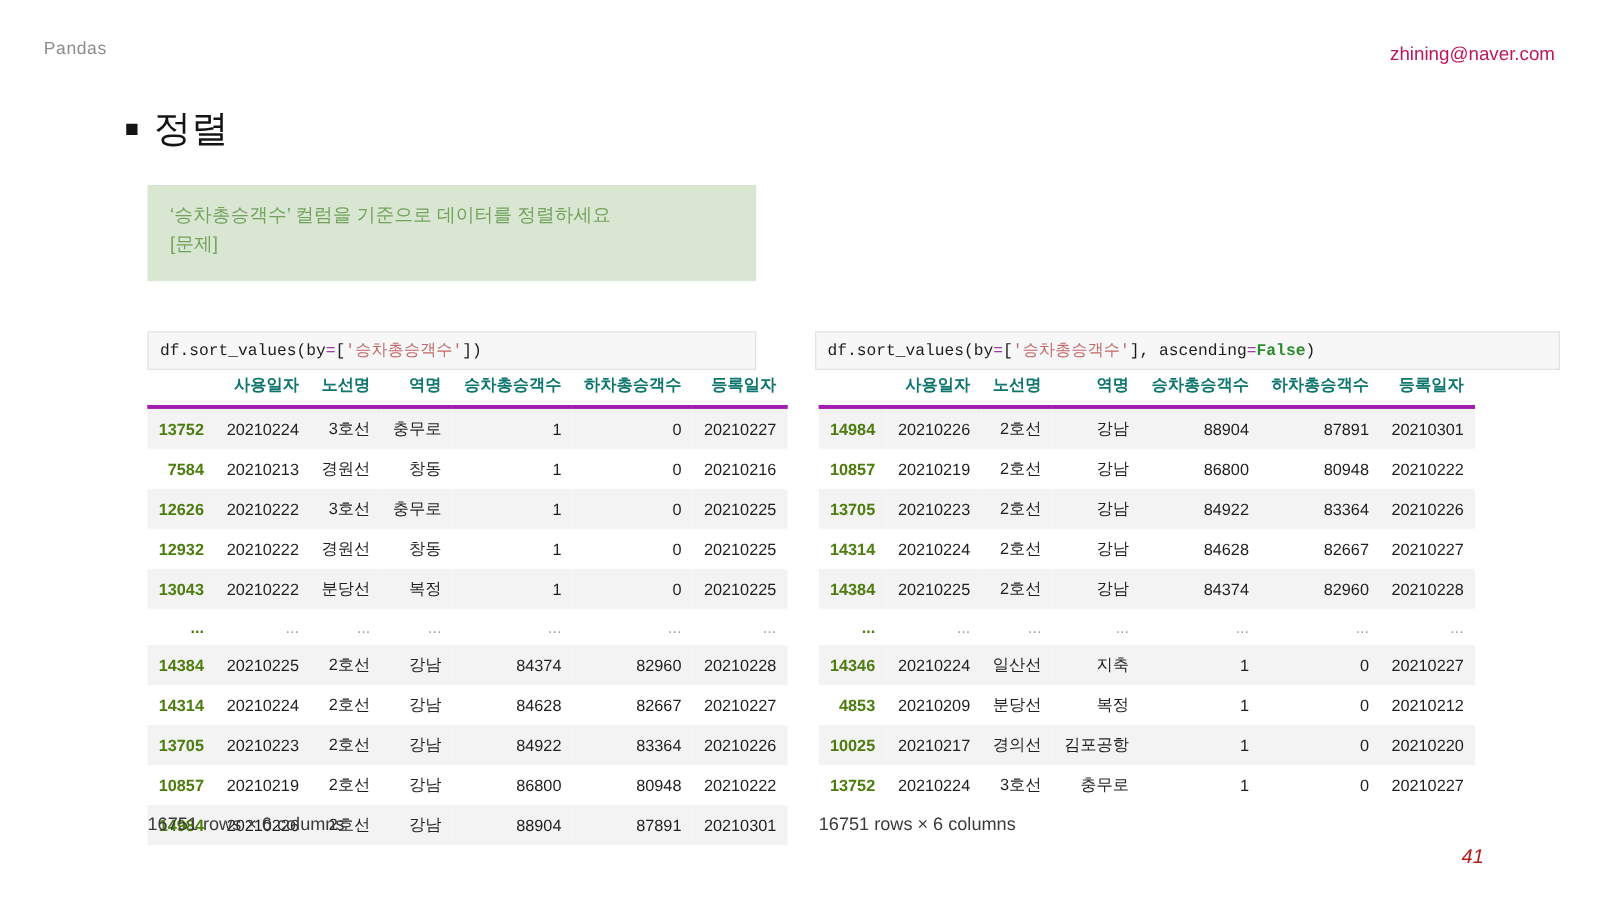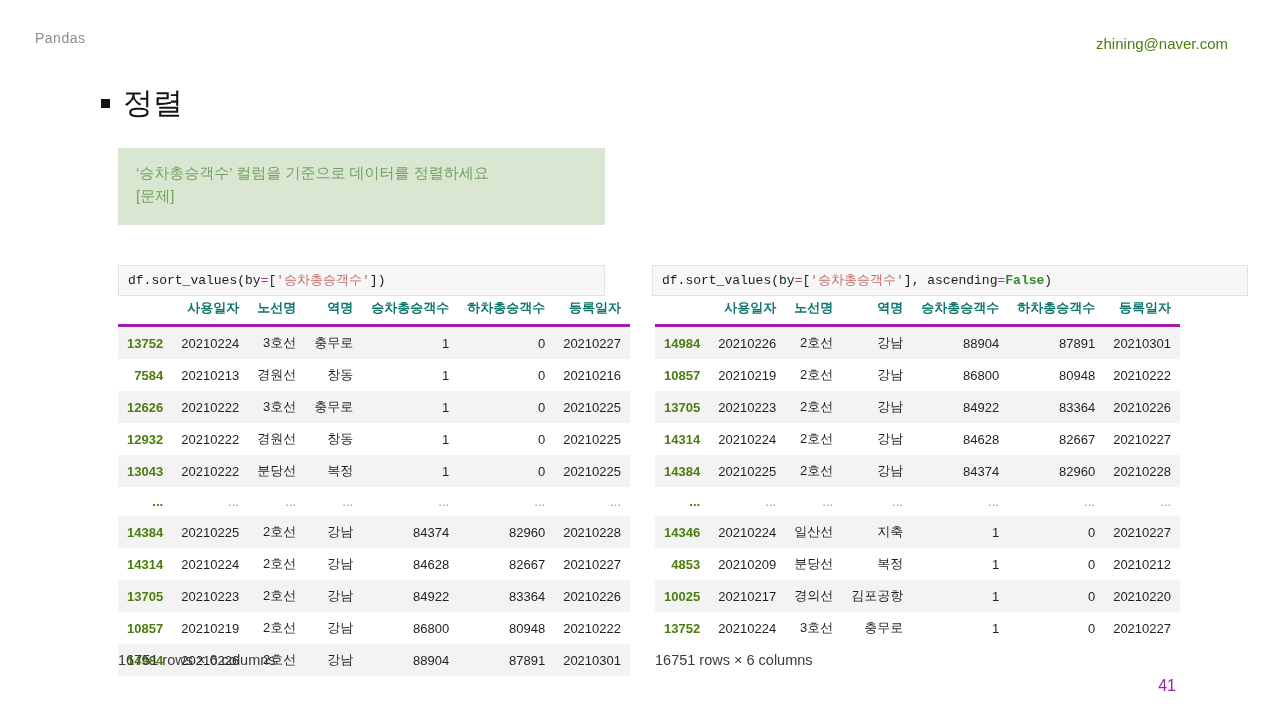--- a/index.html
+++ b/index.html
@@ -10,22 +10,22 @@
     font-family:"Liberation Sans","DejaVu Sans",sans-serif;
     color:#1c1c1c;
     overflow:hidden;
   }
 
   .brand {
     position:absolute; left:35px; top:30px;
     font-size:14px; color:#8c8c8c; letter-spacing:0.5px;
   }
   .email {
-    position:absolute; right:52px; top:35px;
-    font-size:15px; color:#4d7c0f;
+    position:absolute; right:36px; top:35px;
+    font-size:15px; color:#be185d;
   }
   .slide-title {
     position:absolute; left:101px; top:83px;
     display:flex; align-items:center; gap:13px;
     font-size:30px; color:#141414;
   }
   .slide-title .bullet {
     width:9px; height:9px; background:#141414; display:inline-block;
   }
 
@@ -90,22 +90,22 @@
   .df-right th:nth-child(7), .df-right td:nth-child(7){ min-width:70px; }
 
   .rows-count {
     position:absolute; top:652px;
     font-size:14.5px; color:#3a3a3a;
   }
   .rows-left  { left:118px; }
   .rows-right { left:655px; }
 
   .page-number {
-    position:absolute; right:104px; top:677px;
-    font-size:16px; color:#a21caf;
+    position:absolute; right:93px; top:677px;
+    font-size:16px; color:#b91c1c;font-style:italic;
   }
 </style>
 </head>
 <body>
 
 <div class="brand">Pandas</div>
 <div class="email">zhining@naver.com</div>
 
 <div class="slide-title">
   <span class="bullet"></span>

